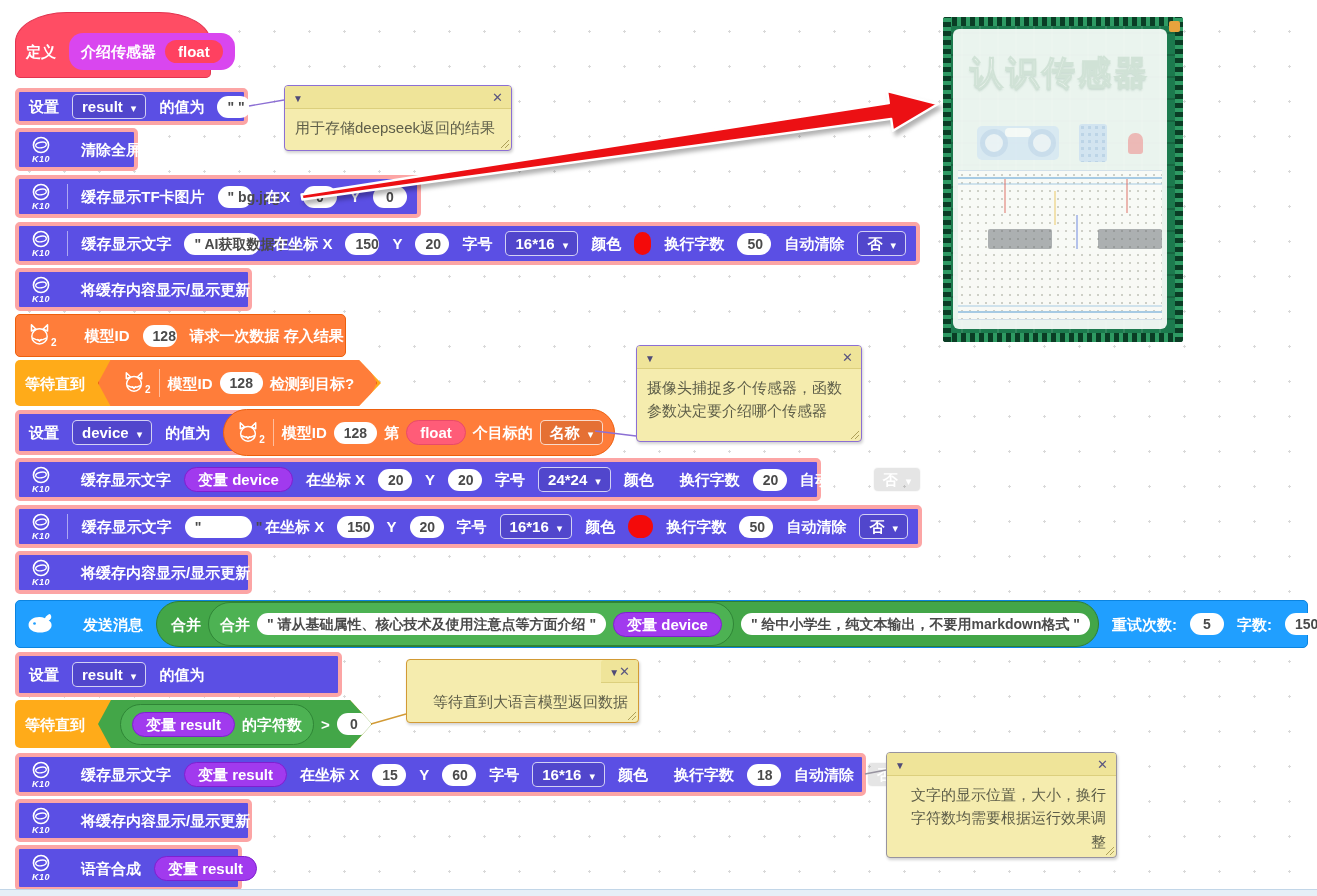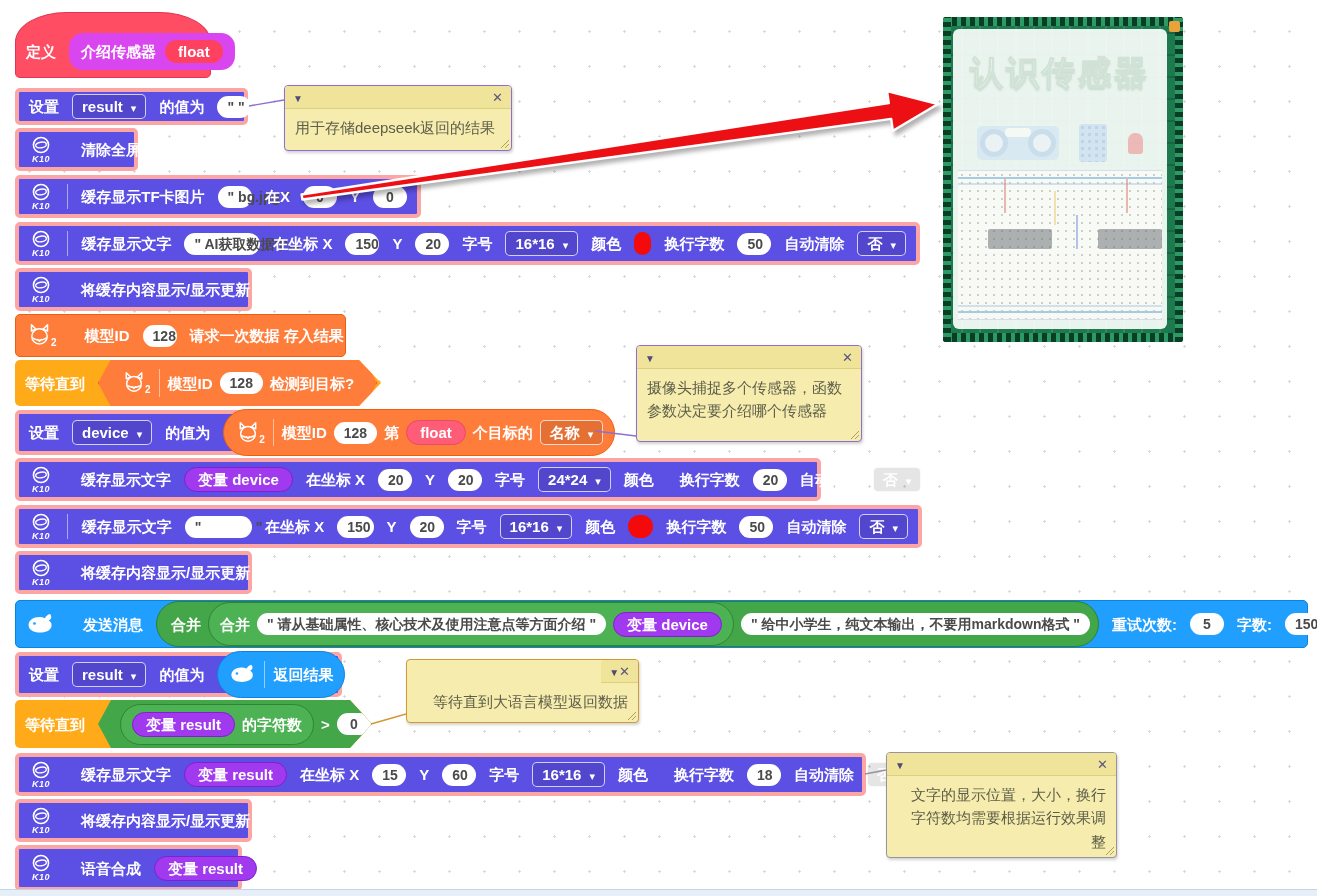--- a/index.html
+++ b/index.html
@@ -386,30 +386,20 @@
   <span class="oval">150</span>
 </div>
 
 <div class="blk purple" style="left:15px;top:652px;width:327px;height:45px;">
   <span>设置</span>
   <span class="dd">
       <b>result</b>
       <i class="ar"></i>
     </span>
   <span>的值为</span>
-  <span class="pill bp" style="height:37px;">
-    <span>
-      <svg viewBox="0 0 34 26" width="27" height="21">
-          <path fill="#fff" d="M28 2c2.7 2.6 2 6-1.4 7.6 1.8 1 3.4 2.6 3.4 5.4 0 5.4-6 8.6-13.5 8.6C9 23.6 3 20.4 3 14.8c0-5.4 5.6-9.3 12.6-9.3 2.4 0 4.7.4 6.6 1.2C23.6 4.3 25.7 2.6 28 2z"></path>
-          <circle cx="10" cy="13" r="1.6" fill="#209FFF"></circle>
-        </svg>
-    </span>
-    <span class="sep"></span>
-    <span>返回结果</span>
-  </span>
 </div>
 
 <div class="blk gold wait" style="left:15px;top:700px;width:357px;height:48px;">
   <span>等待直到</span>
   <span class="hex gp" style="height:40px;border:none;">
     <span class="pill gp2" style="height:31px;">
       <span class="vpill">变量 result</span>
       <span>的字符数</span>
     </span>
     <span>&gt;</span>

